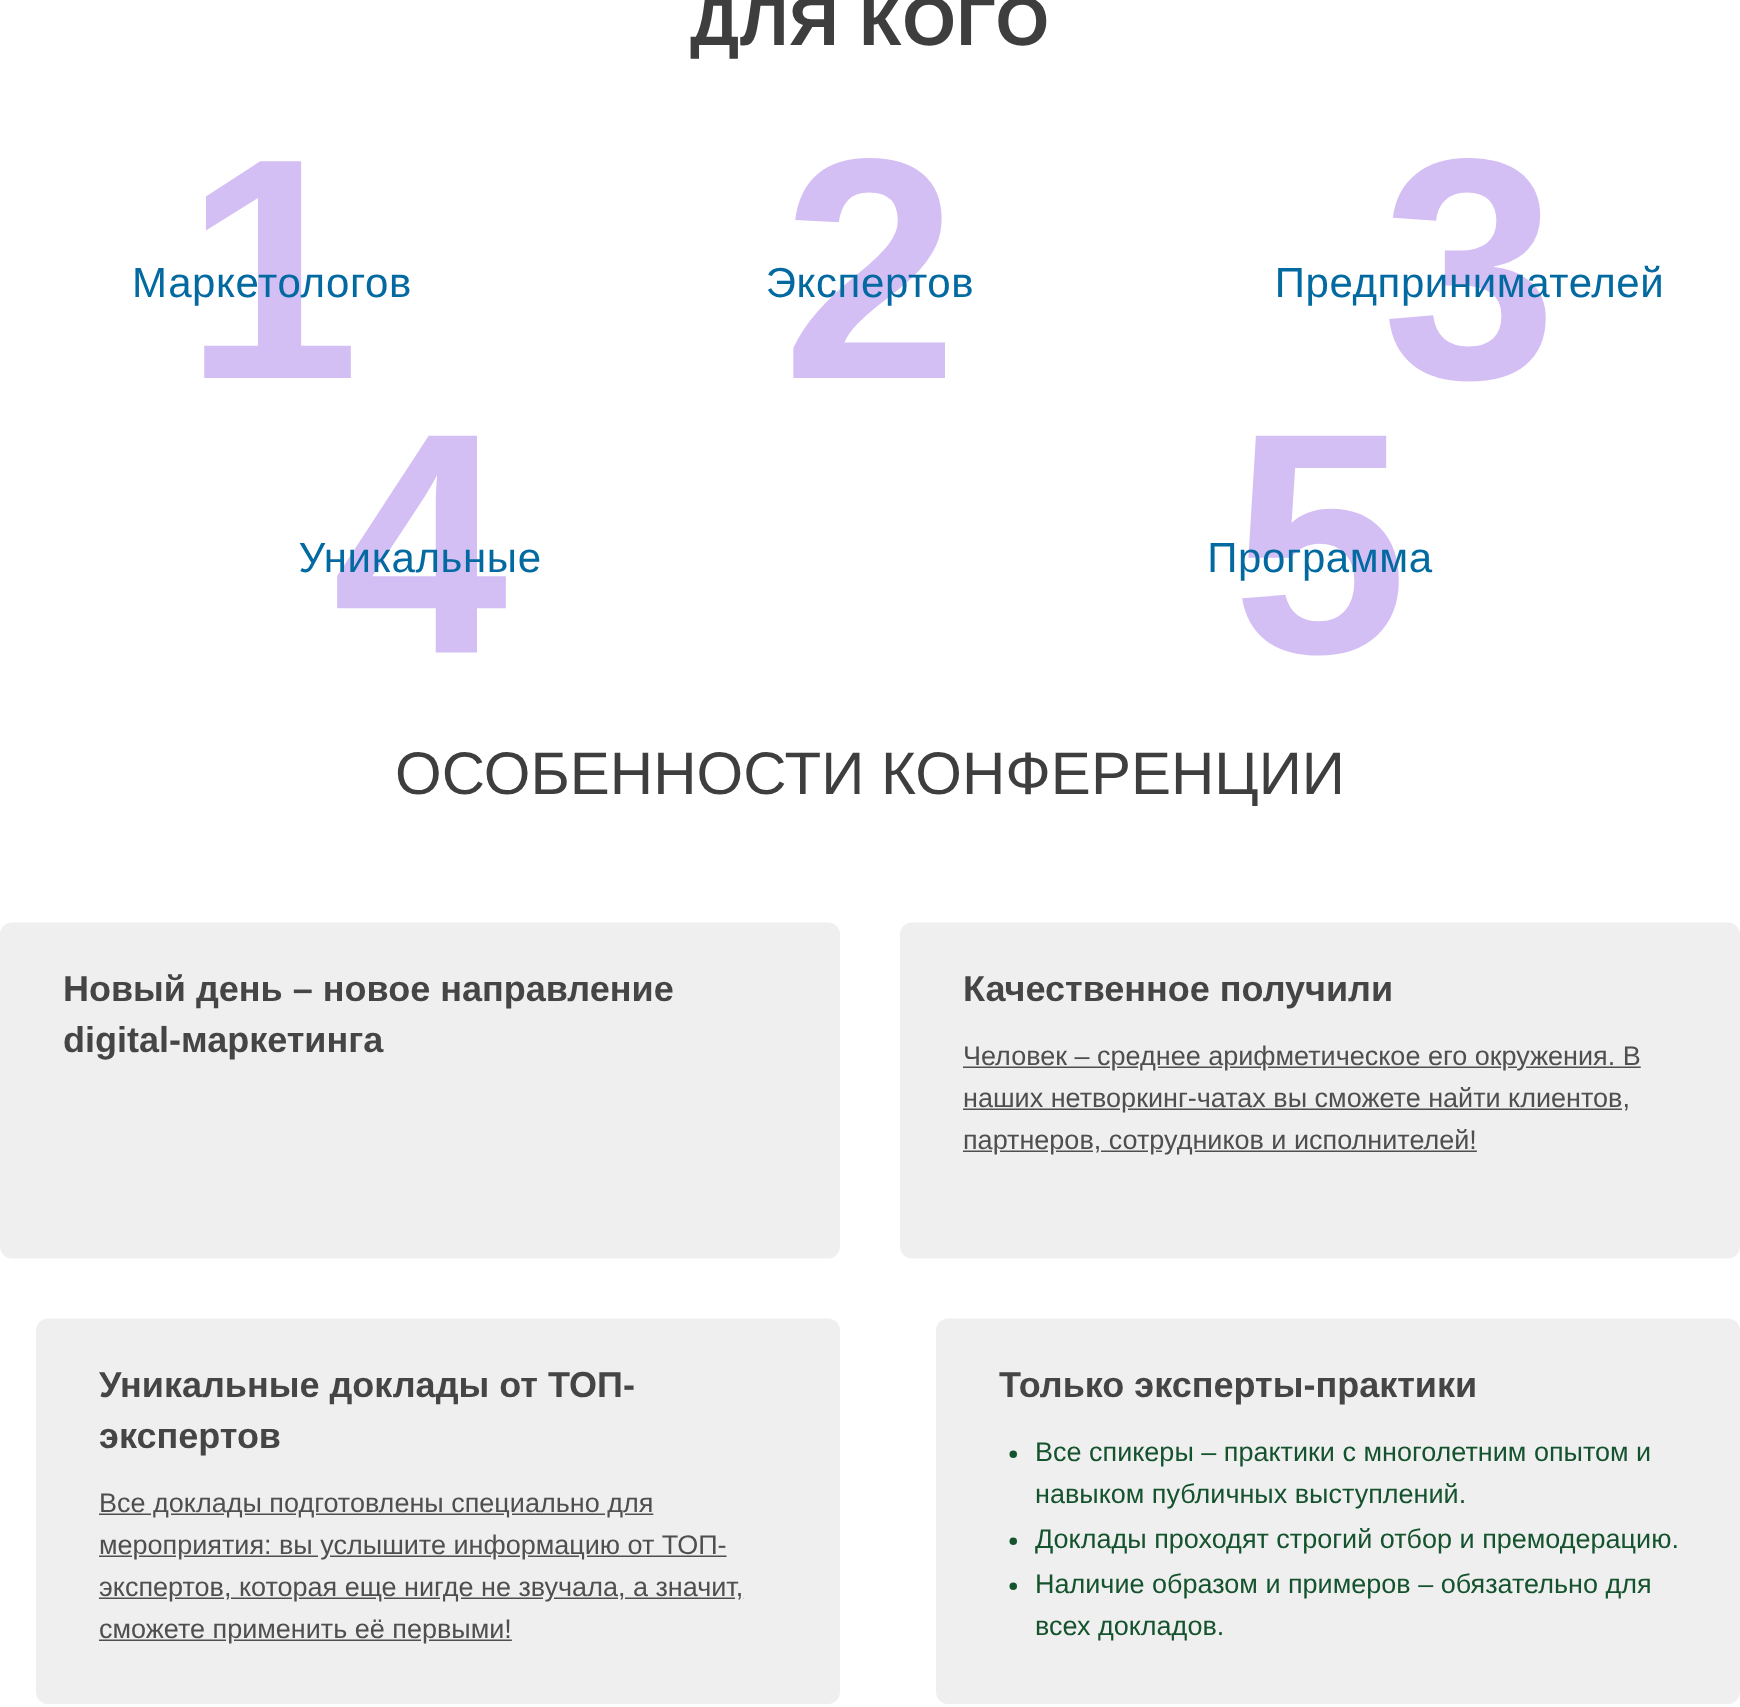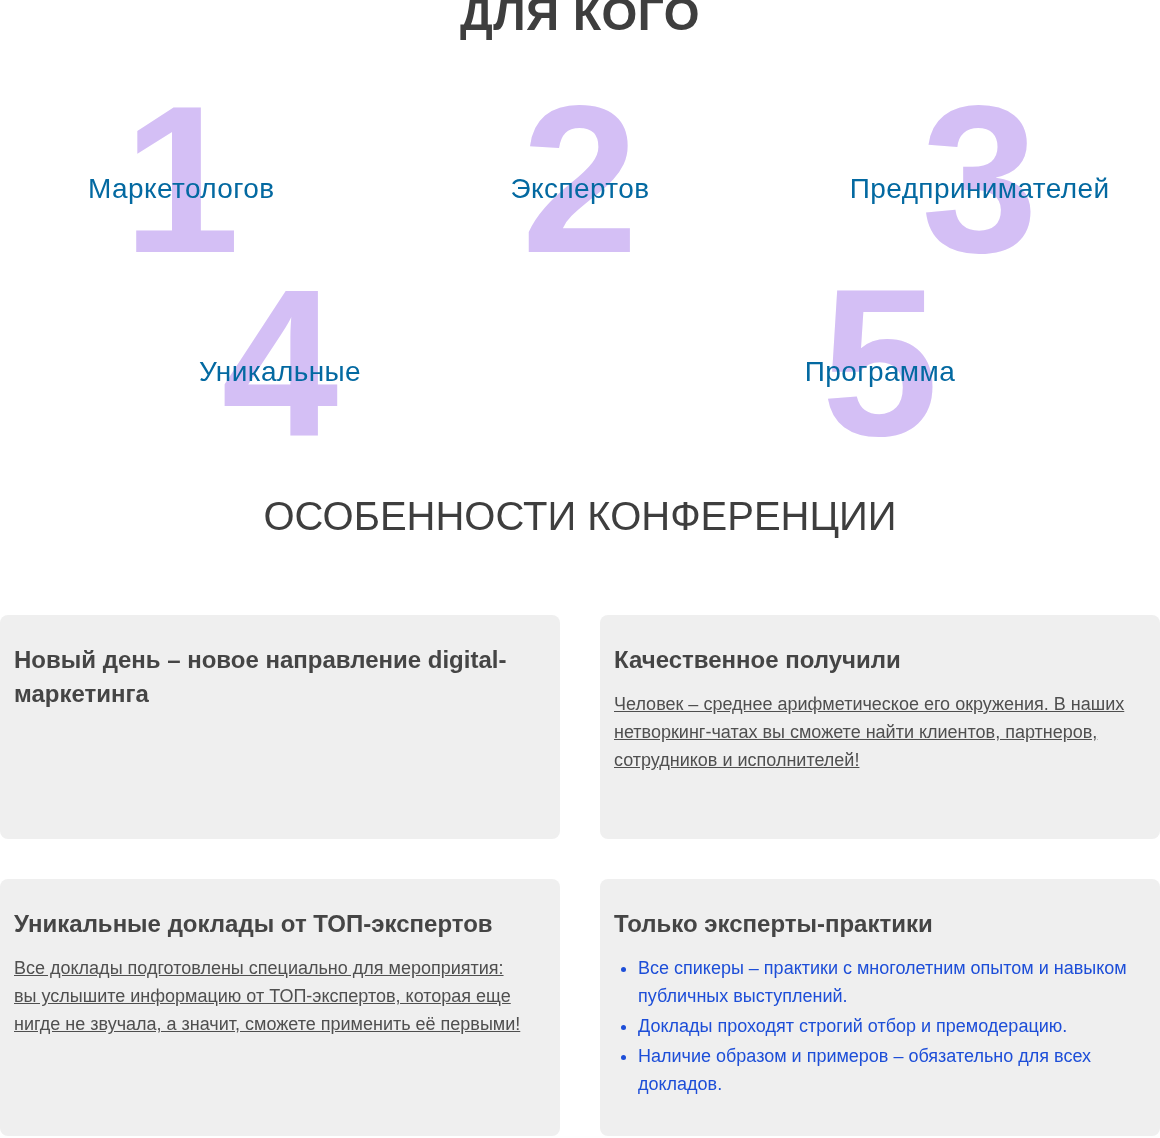--- a/index.html
+++ b/index.html
@@ -76,24 +76,24 @@
   .cards-grid {
     margin-top: 79px;
     display: grid;
     grid-template-columns: 1fr 1fr;
     column-gap: 40px;
     row-gap: 40px;
   }
   .card {
     background: #efefef;
     border-radius: 8px;
-    padding: 28px 30px 30px 14px;
+    padding: 28px 30px 30px 42px;
     min-height: 224px;
   }
-  .card.tall { min-height: 257px; }
+  .card.tall { min-height: 257px; margin-left: 24px; }
   .card-title {
     margin: 0 0 13px 0;
     font-size: 24px;
     line-height: 1.42;
     font-weight: bold;
     color: #454545;
   }
   .card-body {
     margin: 0;
     font-size: 18px;
@@ -101,21 +101,21 @@
     color: #4f4f4f;
     text-decoration: underline;
   }
   .card-bullets {
     margin: 0;
     padding-left: 24px;
   }
   .card-bullets li {
     font-size: 18px;
     line-height: 1.56;
-    color: #1d4ed8;
+    color: #14532d;
     margin-bottom: 2px;
   }
   .card-bullets li:last-child { margin-bottom: 0; }
 </style>
 </head>
 <body>
 
 <section>
   <h2 class="for-whom-heading">ДЛЯ КОГО</h2>
 

